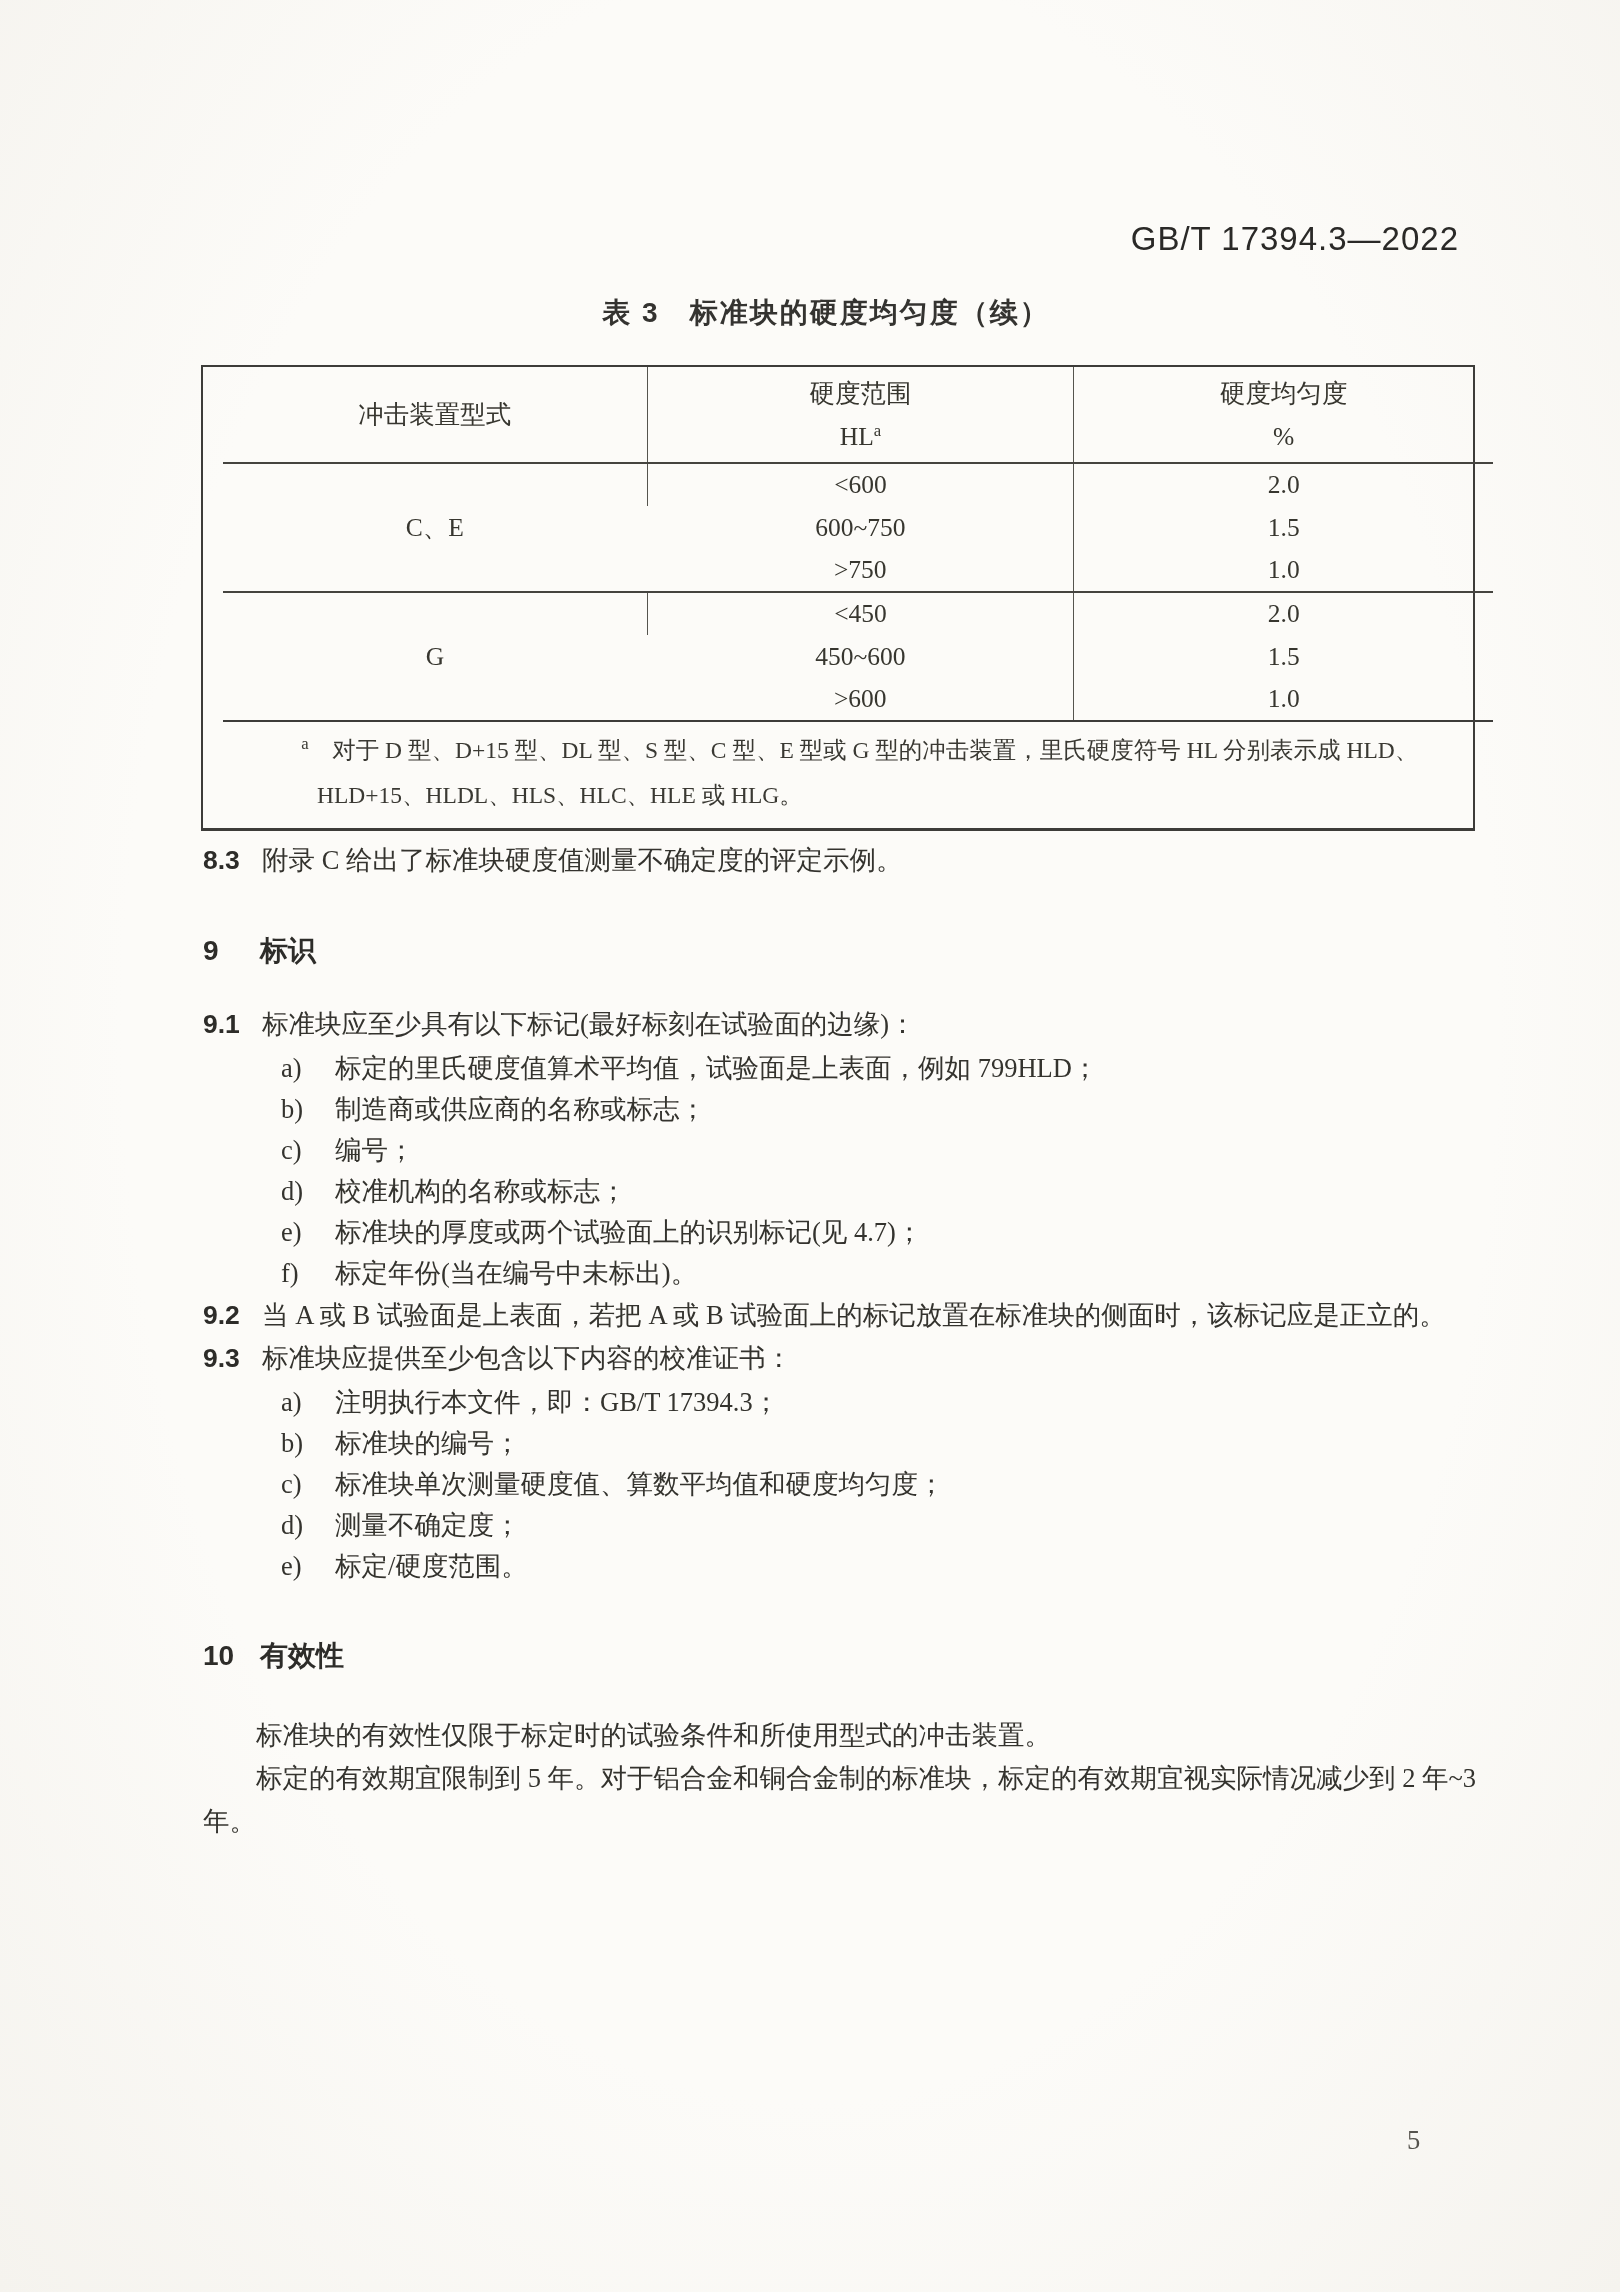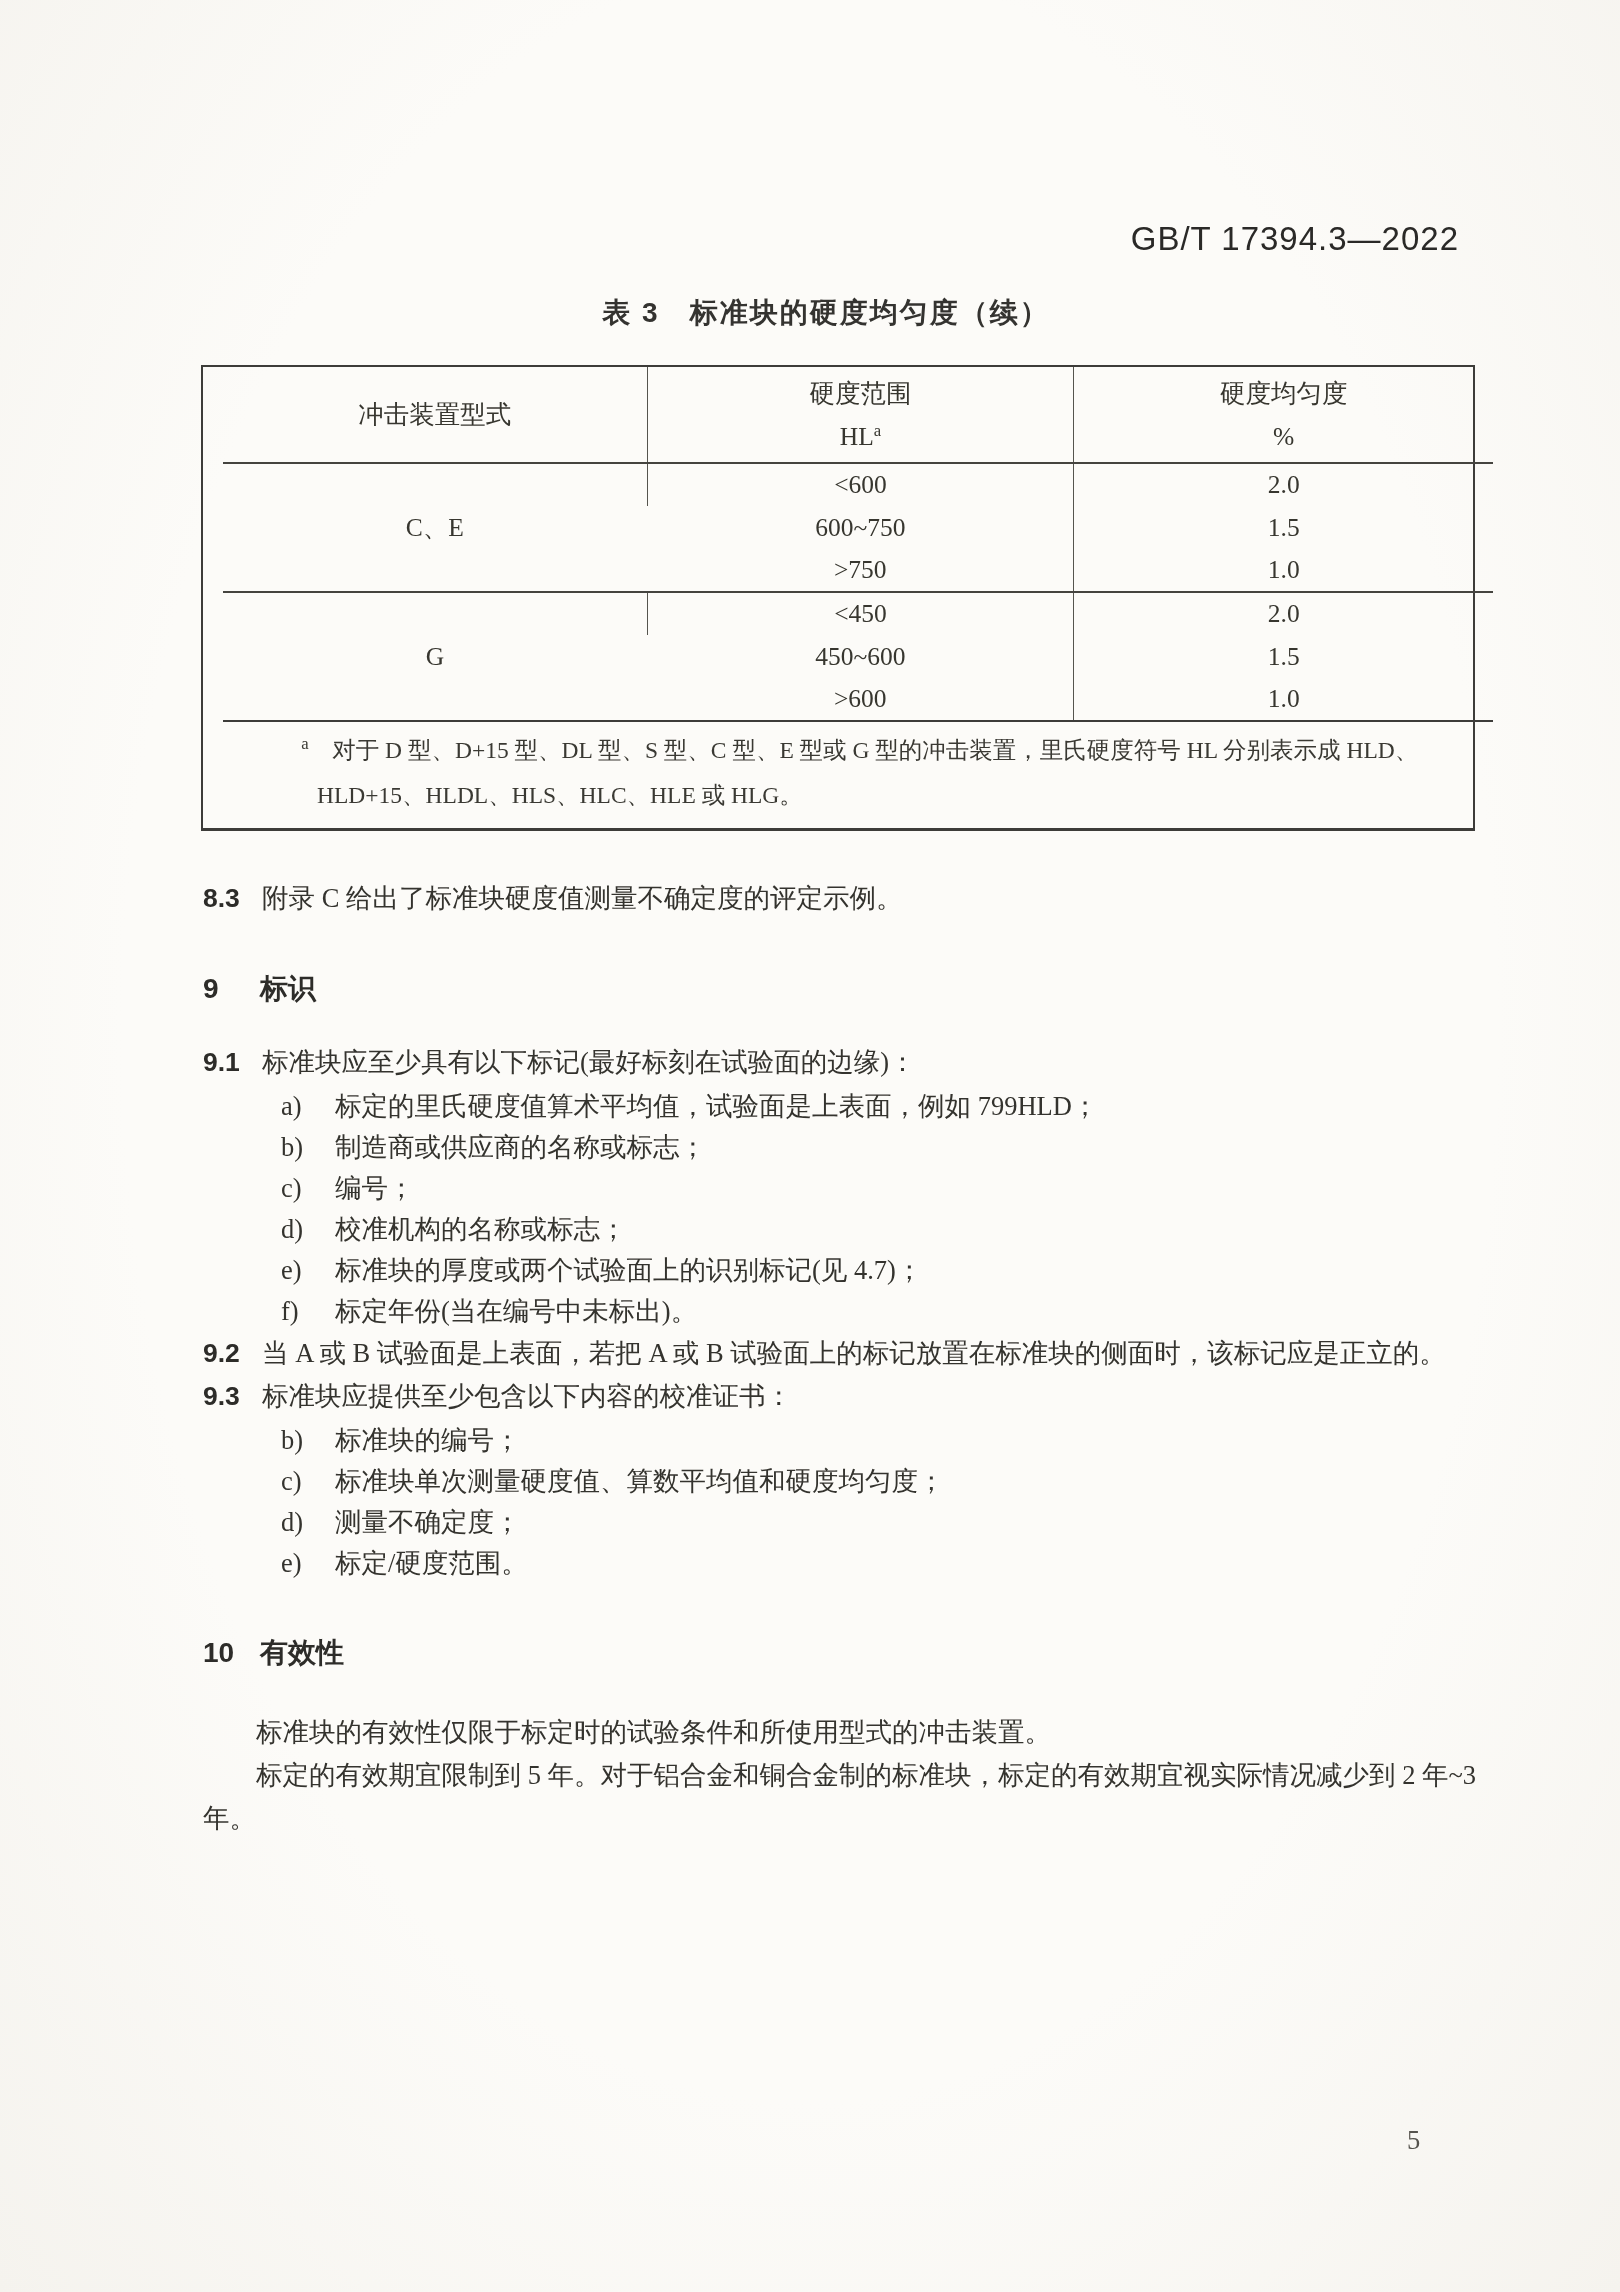--- a/index.html
+++ b/index.html
@@ -59,21 +59,21 @@
   table.std tr.footnote-row { height:94px; }
   table.std tr.footnote-row td {
     border-top:2.9px solid #3d3c39;
     text-align:left; vertical-align:middle;
     font-size:23.5px; line-height:45px; color:#3a3933;
     padding:5.9px 45px 9.8px 94px; text-indent:-15.7px;
   }
 
   
   .body-flow {
-    position:absolute; top:877px; left:203px; width:1274px;
+    position:absolute; top:839px; left:203px; width:1274px;
     font-size:26.5px; line-height:43px; color:#34332e;
   }
   .clause { margin:0; }
   .clause .num, .sec-head .num {
     font-family:"Liberation Sans","DejaVu Sans",sans-serif;
     font-weight:bold; color:#2d2c29;
     display:inline-block; min-width:59px;
   }
   .sec-head {
     font-family:"Liberation Sans","DejaVu Sans",sans-serif;
@@ -177,20 +177,21 @@
       <div class="li"><span class="lab">d)</span><span>校准机构的名称或标志；</span></div>
       <div class="li"><span class="lab">e)</span><span>标准块的厚度或两个试验面上的识别标记(见 4.7)；</span></div>
       <div class="li"><span class="lab">f)</span><span>标定年份(当在编号中未标出)。</span></div>
     </div>
 
     <p class="clause"><span class="num">9.2</span><span>当 A 或 B 试验面是上表面，若把 A 或 B 试验面上的标记放置在标准块的侧面时，该标记应是正立的。</span></p>
 
     <p class="clause"><span class="num">9.3</span><span>标准块应提供至少包含以下内容的校准证书：</span></p>
 
     <div class="list">
+      <div class="li"><span class="lab">a)</span><span>注明执行本文件，即：GB/T 17394.3；</span></div>
       <div class="li"><span class="lab">b)</span><span>标准块的编号；</span></div>
       <div class="li"><span class="lab">c)</span><span>标准块单次测量硬度值、算数平均值和硬度均匀度；</span></div>
       <div class="li"><span class="lab">d)</span><span>测量不确定度；</span></div>
       <div class="li"><span class="lab">e)</span><span>标定/硬度范围。</span></div>
     </div>
 
     <p class="sec-head"><span class="num">10</span><span>有效性</span></p>
 
     <p class="para para-first">标准块的有效性仅限于标定时的试验条件和所使用型式的冲击装置。</p>
     <p class="para">标定的有效期宜限制到 5 年。对于铝合金和铜合金制的标准块，标定的有效期宜视实际情况减少到 2 年~3 年。</p>

